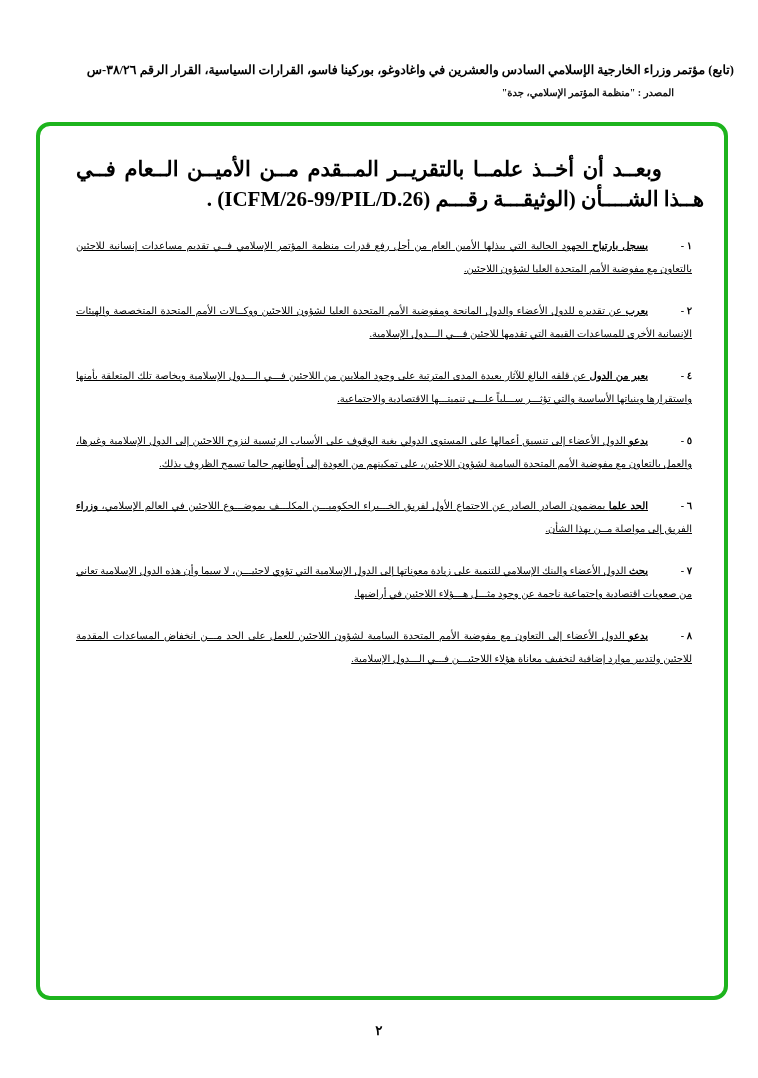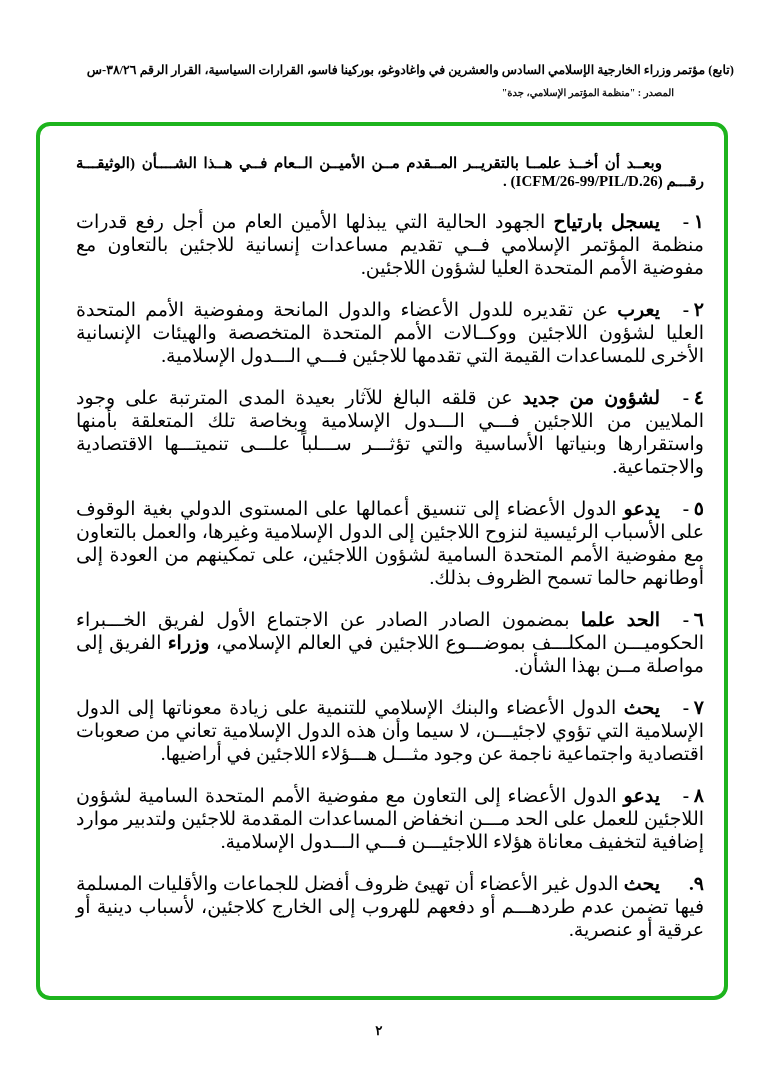--- a/index.html
+++ b/index.html
@@ -35,33 +35,34 @@
     margin: 24px 30px 0 36px;
     border: 4px solid #1db41d;
     border-radius: 14px;
     box-sizing: border-box;
     height: 878px;
     padding: 28px 20px 20px 36px;
     direction: rtl;
   }
 
   .intro {
-    font-size: 15px;
-    line-height: 18px;
+    font-size: 21px;
+    line-height: 30px;
     text-align: justify;
     text-indent: 42px;
     margin: 0 0 20px 0;
   }
 
   .item {
     direction: rtl;
-    font-size: 19px;
+    font-size: 10px;
     line-height: 23px;
     text-align: justify;
-    margin: 0 0 19px 0;
+    margin: 0 12px 19px 0;
+    text-decoration: underline;
   }
   .item:last-child { margin-bottom: 0; }
 
   .marker {
     display: inline-block;
     width: 44px;
     text-align: right;
     font-weight: 700;
   }
 
@@ -89,24 +90,23 @@
   <div class="header">
     <div class="header-line1">(تابع) مؤتمر وزراء الخارجية الإسلامي السادس والعشرين في واغادوغو، بوركينا فاسو، القرارات السياسية، القرار الرقم ٣٨/٢٦-س</div>
     <div class="source-line">المصدر :  "منظمة المؤتمر الإسلامي، جدة"</div>
   </div>
 
   <div class="frame">
     <div class="intro"><span class="b">وبعــد أن أخــذ علمــا بالتقريــر المــقدم مــن الأميــن الــعام فــي هــذا الشــــأن (الوثيقـــة رقـــم </span><span class="b latin">(ICFM/26-99/PIL/D.26)</span><span class="b"> .</span></div>
     <div>
         <div class="item"><span class="marker">١ -</span><span><span class="b">يسجل بارتياح</span><span> الجهود الحالية التي يبذلها الأمين العام من أجل رفع قدرات منظمة المؤتمر الإسلامي فــي تقديم مساعدات إنسانية للاجئين بالتعاون مع مفوضية الأمم المتحدة العليا لشؤون اللاجئين.</span></span></div>
         <div class="item"><span class="marker">٢ -</span><span><span class="b">يعرب</span><span> عن تقديره للدول الأعضاء والدول المانحة ومفوضية الأمم المتحدة العليا لشؤون اللاجئين ووكــالات الأمم المتحدة المتخصصة والهيئات الإنسانية الأخرى للمساعدات القيمة التي تقدمها للاجئين فـــي الـــدول الإسلامية.</span></span></div>
-        <div class="item"><span class="marker">٤ -</span><span><span class="b">لشؤون من جديد</span><span> عن قلقه البالغ للآثار بعيدة المدى المترتبة على وجود الملايين من اللاجئين فـــي الـــدول الإسلامية وبخاصة تلك المتعلقة بأمنها واستقرارها وبنياتها الأساسية والتي تؤثـــر ســـلباً علـــى تنميتـــها الاقتصادية والاجتماعية.</span></span></div>
+        <div class="item"><span class="marker">٤ -</span><span><span class="b">يعبر من الدول</span><span> عن قلقه البالغ للآثار بعيدة المدى المترتبة على وجود الملايين من اللاجئين فـــي الـــدول الإسلامية وبخاصة تلك المتعلقة بأمنها واستقرارها وبنياتها الأساسية والتي تؤثـــر ســـلباً علـــى تنميتـــها الاقتصادية والاجتماعية.</span></span></div>
         <div class="item"><span class="marker">٥ -</span><span><span class="b">يدعو</span><span> الدول الأعضاء إلى تنسيق أعمالها على المستوى الدولي بغية الوقوف على الأسباب الرئيسية لنزوح اللاجئين إلى الدول الإسلامية وغيرها، والعمل بالتعاون مع مفوضية الأمم المتحدة السامية لشؤون اللاجئين، على تمكينهم من العودة إلى أوطانهم حالما تسمح الظروف بذلك.</span></span></div>
         <div class="item"><span class="marker">٦ -</span><span><span class="b">الحد علما</span><span> بمضمون الصادر الصادر عن الاجتماع الأول لفريق الخـــبراء الحكوميـــن المكلـــف بموضـــوع اللاجئين في العالم الإسلامي، </span><span class="b">وزراء</span><span> الفريق إلى مواصلة مــن بهذا الشأن.</span></span></div>
         <div class="item"><span class="marker">٧ -</span><span><span class="b">يحث</span><span> الدول الأعضاء والبنك الإسلامي للتنمية على زيادة معوناتها إلى الدول الإسلامية التي تؤوي لاجئيـــن، لا سيما وأن هذه الدول الإسلامية تعاني من صعوبات اقتصادية واجتماعية ناجمة عن وجود مثـــل هـــؤلاء اللاجئين في أراضيها.</span></span></div>
         <div class="item"><span class="marker">٨ -</span><span><span class="b">يدعو</span><span> الدول الأعضاء إلى التعاون مع مفوضية الأمم المتحدة السامية لشؤون اللاجئين للعمل على الحد مـــن انخفاض المساعدات المقدمة للاجئين ولتدبير موارد إضافية لتخفيف معاناة هؤلاء اللاجئيـــن فـــي الـــدول الإسلامية.</span></span></div>
-        <div class="item"><span class="marker">٩.</span><span><span class="b">يحث</span><span> الدول غير الأعضاء أن تهيئ ظروف أفضل للجماعات والأقليات المسلمة فيها تضمن عدم طردهـــم أو دفعهم للهروب إلى الخارج كلاجئين، لأسباب دينية أو عرقية أو عنصرية.</span></span></div>
       </div>
   </div>
 
   <div class="page-number">٢</div>
 
 </div>
 
 </body></html>

